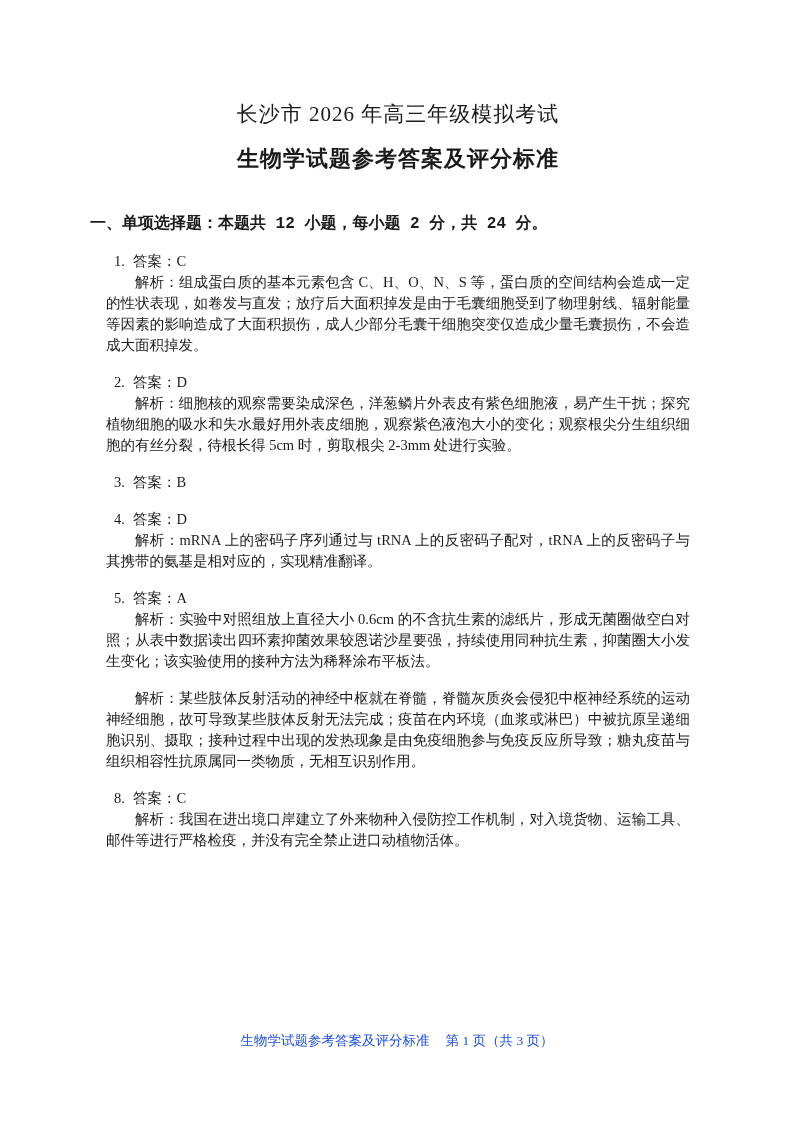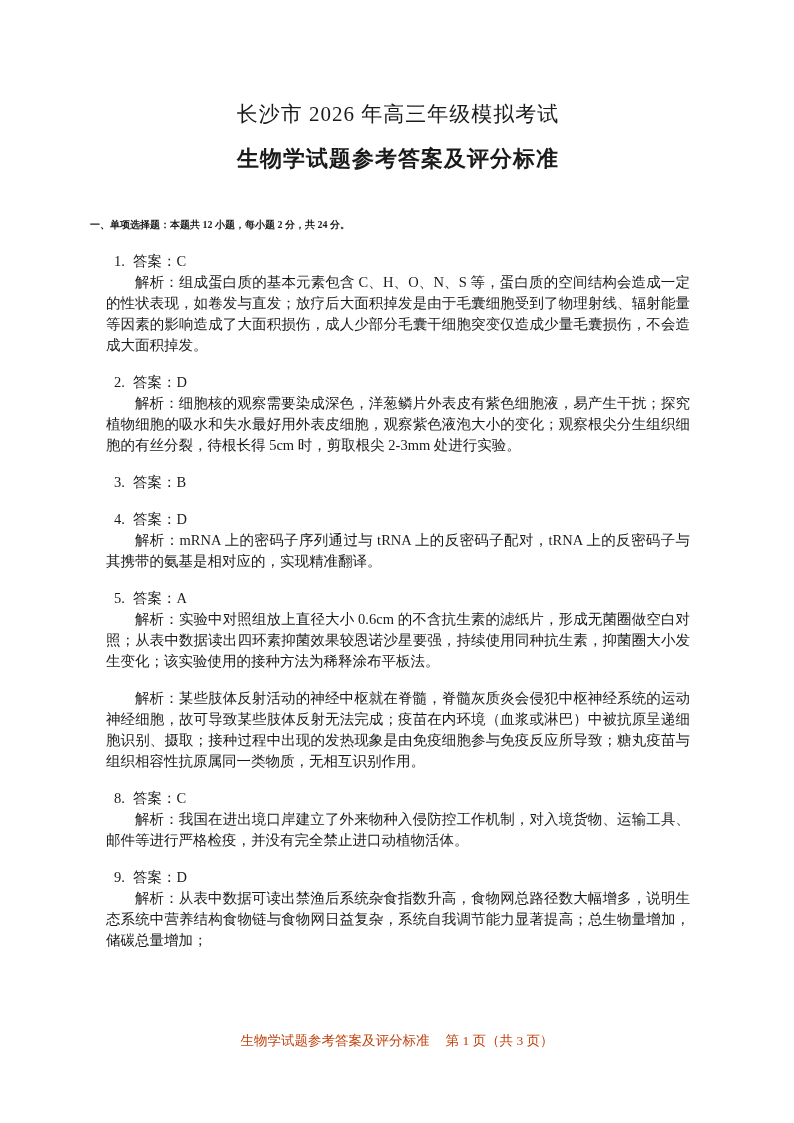--- a/index.html
+++ b/index.html
@@ -30,23 +30,23 @@
   }
   .answer-key-title {
     margin: 0 0 40px 0;
     text-align: center;
     font-size: 22px;
     font-weight: 700;
     letter-spacing: 1px;
     font-family: "Liberation Sans", "DejaVu Sans", sans-serif;
   }
   .section-heading {
-    font-family: Liberation Serif, serif;
+    font-family: Liberation Mono, monospace;
     font-weight: 700;
-    font-size: 10px;
+    font-size: 16px;
     line-height: 21px;
     margin: 0 0 4px 0;
   }
   .question {
     margin: 16px;
   }
   .answer-line {
     font-size: 14.5px;
     line-height: 21px;
     padding-left: 8px;
@@ -61,21 +61,21 @@
     text-align: justify;
     text-indent: 2em;
   }
   .page-footer {
     position: absolute;
     left: 0;
     top: 1032px;
     width: 100%;
     text-align: center;
     font-size: 13.5px;
-    color: #c2410c;
+    color: #1d4ed8;
   }
   .page-footer .footer-gap {
     display: inline-block;
     width: 1.2em;
   }
 </style>
 </head>
 <body>
 
 <div class="page">
@@ -105,22 +105,18 @@
       </div>
       <div class="question">
       </div>
       <div class="question">
         <p class="analysis"><span>解析：</span><span>某些肢体反射活动的神经中枢就在脊髓，脊髓灰质炎会侵犯中枢神经系统的运动神经细胞，故可导致某些肢体反射无法完成；疫苗在内环境（血浆或淋巴）中被抗原呈递细胞识别、摄取；接种过程中出现的发热现象是由免疫细胞参与免疫反应所导致；糖丸疫苗与组织相容性抗原属同一类物质，无相互识别作用。</span></p>
       </div>
       <div class="question">
         <div class="answer-line"><span class="qnum">8.</span><span>答案：</span><span>C</span></div>
         <p class="analysis"><span>解析：</span><span>我国在进出境口岸建立了外来物种入侵防控工作机制，对入境货物、运输工具、邮件等进行严格检疫，并没有完全禁止进口动植物活体。</span></p>
       </div>
-      <div class="question">
-        <div class="answer-line"><span class="qnum">9.</span><span>答案：</span><span>D</span></div>
-        <p class="analysis"><span>解析：</span><span>从表中数据可读出禁渔后系统杂食指数升高，食物网总路径数大幅增多，说明生态系统中营养结构食物链与食物网日益复杂，系统自我调节能力显著提高；总生物量增加，储碳总量增加；</span></p>
-      </div>
     </div>
 
   <div class="page-footer">
     <span>生物学试题参考答案及评分标准</span><span class="footer-gap"></span><span>第 1 页（共 3 页）</span>
   </div>
 </div>
 
 </body></html>

